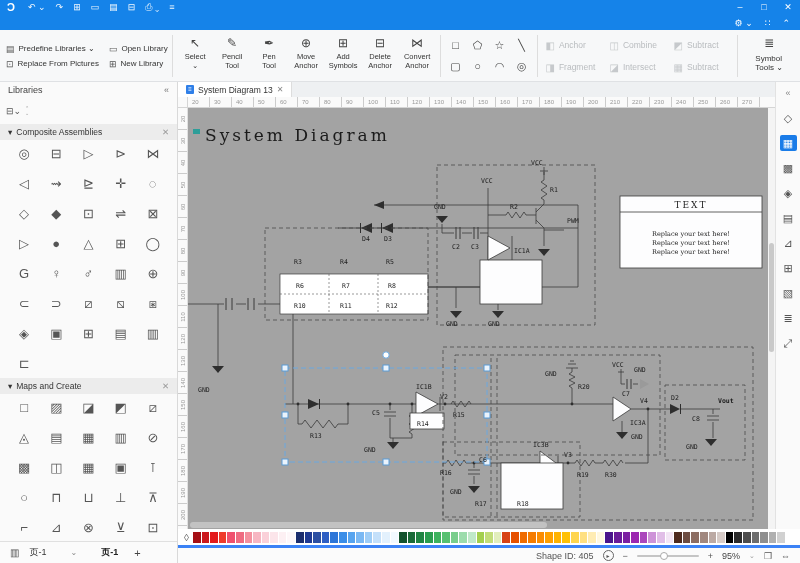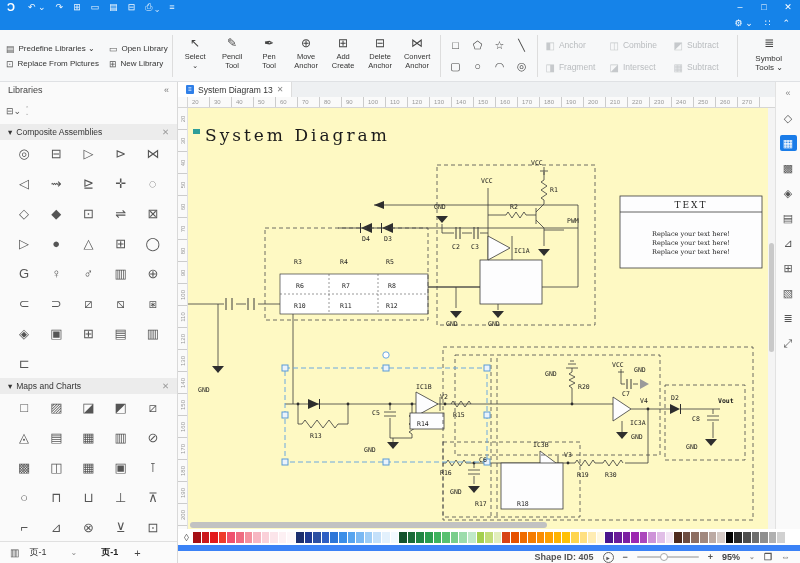--- a/index.html
+++ b/index.html
@@ -76,38 +76,38 @@
   .doc-tab { height:15px; background:#fff; display:flex; align-items:center; gap:4px; padding:0 8px; border-right:1px solid #ddd; font-size:8.5px; color:#333; }
   .doc-tab .dicon { width:8px; height:9px; background:#2f7fe8; color:#fff; font-size:6px; line-height:9px; text-align:center; border-radius:1px; }
   .doc-tab .x { color:#888; font-size:8px; }
   .rulerrow { height:11px; flex:0 0 11px; display:flex; background:#fafafa; border-bottom:1px solid #d5d5d5; }
   .corner { width:10px; flex:0 0 10px; border-right:1px solid #d5d5d5; background:#fafafa; }
   .hruler { flex:1; display:flex; overflow:hidden; padding-left:4px; background:repeating-linear-gradient(90deg,#fafafa 0 21px,#ccc 21px 22px); }
   .hruler span { width:22px; flex:0 0 22px; font-size:6px; color:#999; line-height:10px; }
   .workarea { flex:1; display:flex; min-height:0; }
   .vruler { width:10px; flex:0 0 10px; background:repeating-linear-gradient(180deg,#fafafa 0 21px,#ccc 21px 22px); border-right:1px solid #e0e0e0; overflow:hidden; }
   .vruler div { height:22px; font-size:6px; color:#999; transform:rotate(-90deg); transform-origin:center; width:10px; text-align:center; line-height:22px; }
-  .canvas { flex:1; position:relative; background:#fef9c3; overflow:hidden; }
+  .canvas { flex:1; position:relative; background:#a3a3a3; overflow:hidden; }
   .canvas svg { position:absolute; left:0; top:0; }
   .hscroll { position:absolute; left:2px; right:2px; bottom:1px; height:6px; }
   .hscroll .thumb { width:62%; height:6px; background:#c2c2c2; border-radius:3px; }
   .vscroll { width:7px; flex:0 0 7px; background:#f4f4f4; position:relative; }
   .vscroll .thumb { position:absolute; top:32%; width:5px; left:1px; height:26%; background:#c9c9c9; border-radius:3px; }
 
   
   .rail { width:25px; flex:0 0 25px; background:#fafafa; border-left:1px solid #e2e2e2; display:flex; flex-direction:column; align-items:center; padding-top:3px; gap:9px; }
   .rail-icon { width:17px; height:16px; text-align:center; font-size:11px; color:#555; line-height:16px; border-radius:2px; }
   .rail-icon.active { background:#1a7ce8; color:#fff; }
   .rail-icon.small { font-size:9px; color:#888; }
 
   
   .palette-row { height:16px; flex:0 0 16px; background:#fff; display:flex; align-items:center; padding:0 6px; gap:1px; }
   .bucket { font-size:10px; color:#666; margin-right:3px; }
   .swatch { flex:1; height:11px; }
-  .status-row { height:18px; flex:0 0 18px; background:#fbfbfb; border-top:6px solid #3b82f6; display:flex; align-items:center; justify-content:flex-end; gap:9px; padding-right:10px; font-size:9px; color:#555;font-weight:bold; }
+  .status-row { height:18px; flex:0 0 18px; background:#fbfbfb; border-top:3px solid #3b82f6; display:flex; align-items:center; justify-content:flex-end; gap:9px; padding-right:10px; font-size:9px; color:#555; }
   .playico { width:11px; height:11px; border:1px solid #666; border-radius:50%; font-size:6px; line-height:10px; text-align:center; color:#555; }
   .slider { width:62px; height:2px; background:#c5c5c5; position:relative; border-radius:1px; }
   .slider .knob { position:absolute; left:38%; top:-3px; width:8px; height:8px; background:#fff; border:1px solid #aaa; border-radius:50%; }
   .zoomtxt { color:#444; }
   .boxico { font-size:9px; color:#555; }
 </style>
 </head>
 <body>
 
 <div class="app">
@@ -176,21 +176,21 @@
 Tool</span>
         </div>
         <div class="tool">
           <span class="ticon">⊕</span>
           <span class="tlabel">Move
 Anchor</span>
         </div>
         <div class="tool">
           <span class="ticon">⊞</span>
           <span class="tlabel">Add
-Create</span>
+Symbols</span>
         </div>
         <div class="tool">
           <span class="ticon">⊟</span>
           <span class="tlabel">Delete
 Anchor</span>
         </div>
         <div class="tool">
           <span class="ticon">⋈</span>
           <span class="tlabel">Convert
 Anchor</span>
@@ -295,21 +295,21 @@
             <span class="sym">⧆</span>
             <span class="sym">◈</span>
             <span class="sym">▣</span>
             <span class="sym">⊞</span>
             <span class="sym">▤</span>
             <span class="sym">▥</span>
             <span class="sym">⊏</span>
           </div>
           <div class="sec-head">
             <span>▾</span>
-            <span>Maps and Charts</span>
+            <span>Maps and Create</span>
             <span class="x">✕</span>
           </div>
           <div class="sym-grid">
             <span class="sym">□</span>
             <span class="sym">▨</span>
             <span class="sym">◪</span>
             <span class="sym">◩</span>
             <span class="sym">⧄</span>
             <span class="sym">◬</span>
             <span class="sym">▤</span>

